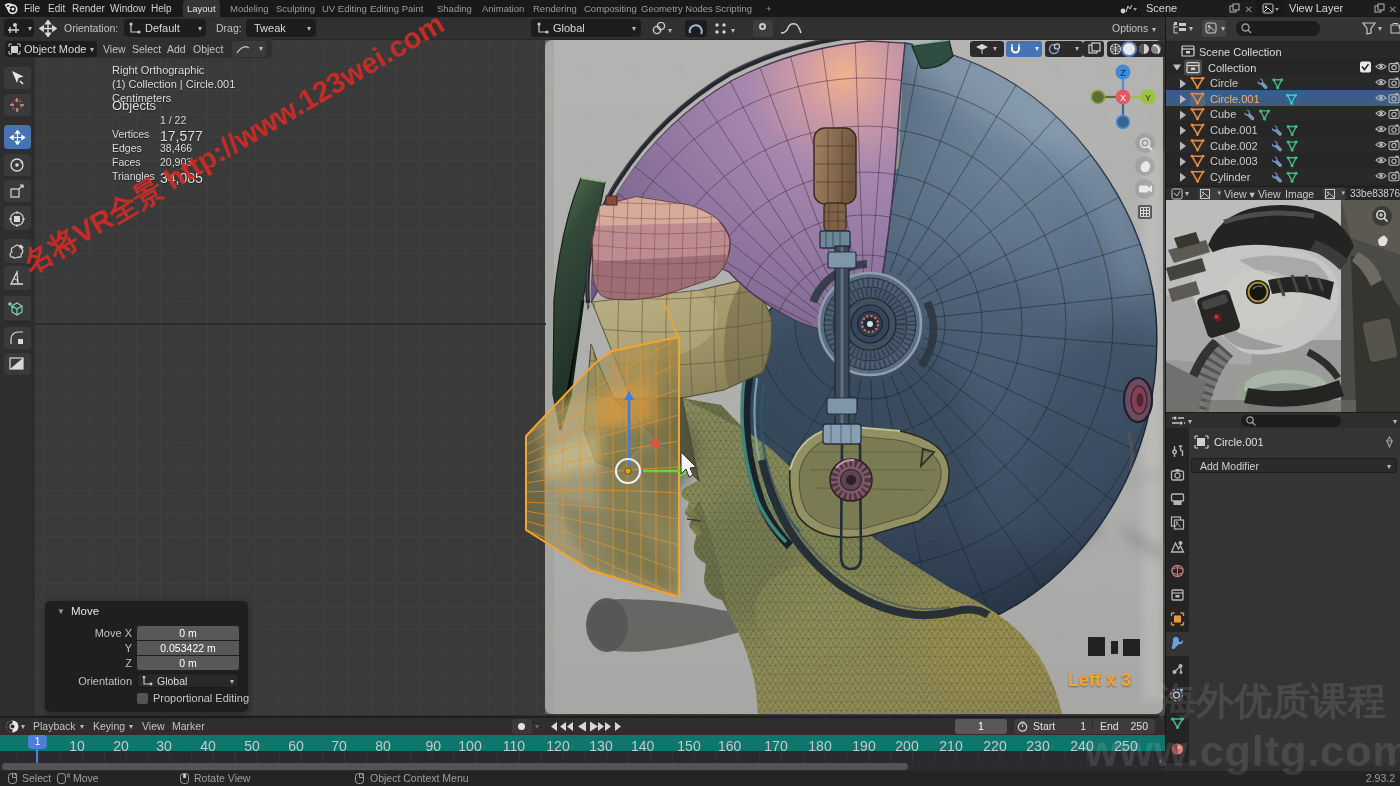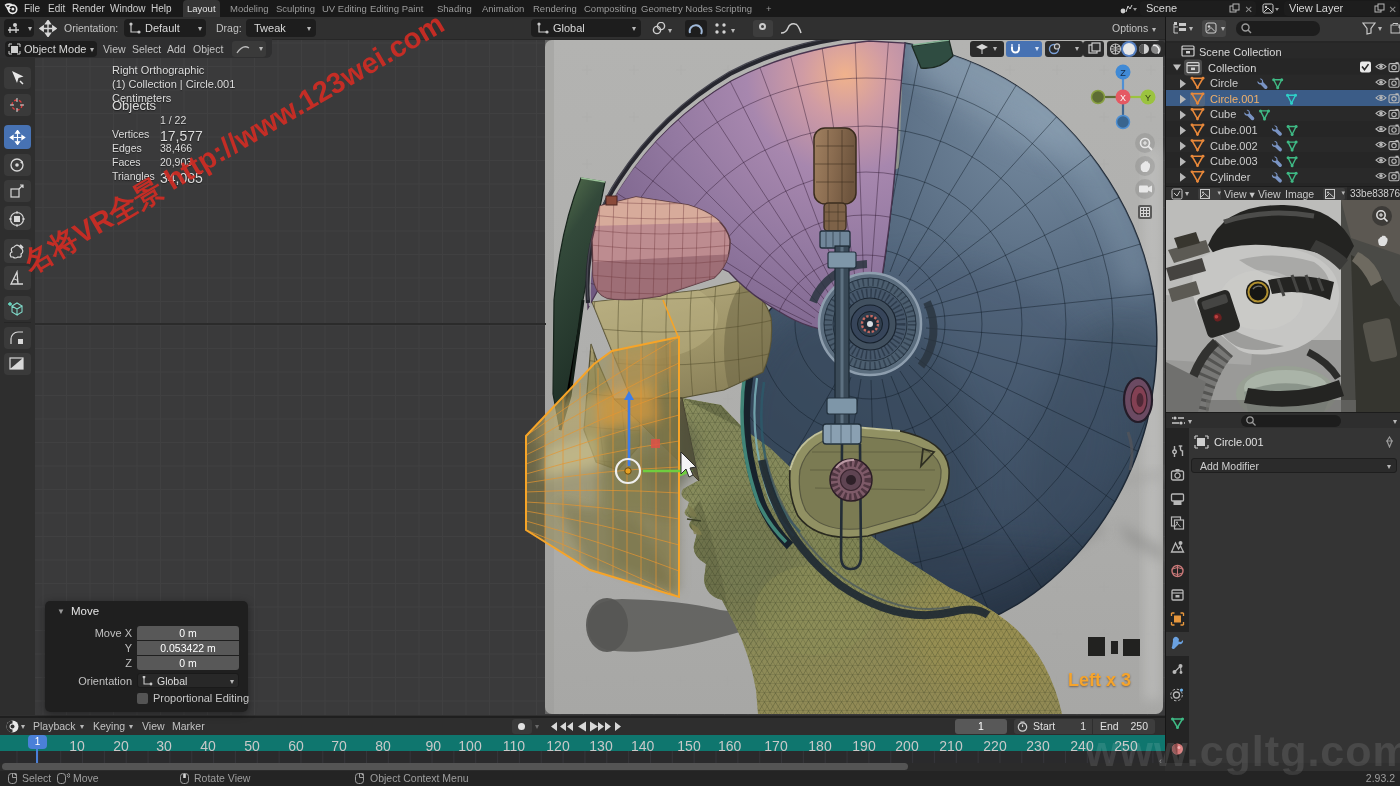--- a/index.html
+++ b/index.html
@@ -987,20 +987,21 @@
       <svg class="abs" style="right:6px;top:8px" width="11" height="12">
           <path d="M5.5,1 L8,5 L5.5,11 L3,5 Z M2,5 h7" stroke="#9a9a9a" fill="none" stroke-width="1.2"></path>
         </svg>
       <div class="abs" style="left:25px;top:30px;width:206px;height:15px;background:#2b2b2b;border:1px solid #1e1e1e;border-radius:3px;color:#cfcfcf;font-size:10.5px">
           <span style="position:absolute;left:8px;top:1px">Add Modifier</span>
           <span class="chev abs" style="right:5px;top:3px">▾</span>
         </div>
     </div>
   </div>
   <div class="wm-red">名将VR全景 http://www.123wei.com</div>
+  <div class="wm-gray" style="left:1158px;top:676px;font-size:38px;z-index:9">海外优质课程</div>
   <div class="wm-gray" style="left:1085px;top:727px;font-size:43px;z-index:9;letter-spacing:1px">www.cgltg.com</div>
   <div class="abs" id="tl">
     <div class="abs" style="left:0;top:0;width:1165px;height:2px;background:#1f1f1f"></div>
     <div class="abs" style="left:0;top:2px;width:1165px;height:17px;background:#2e2e2e">
       <svg class="abs" style="left:6px;top:2px" width="13" height="13">
           <circle cx="6.5" cy="6.5" r="6" fill="#e8e8e8"></circle>
           <path d="M6.5,0.5 a6,6 0 0 0 0,12 l0,-3 a3,3 0 0 1 0,-6 z" fill="#2e2e2e"></path>
           <circle cx="6.5" cy="6.5" r="2" fill="#2e2e2e"></circle>
         </svg>
       <span class="chev abs" style="left:21px;top:4px">▾</span>

